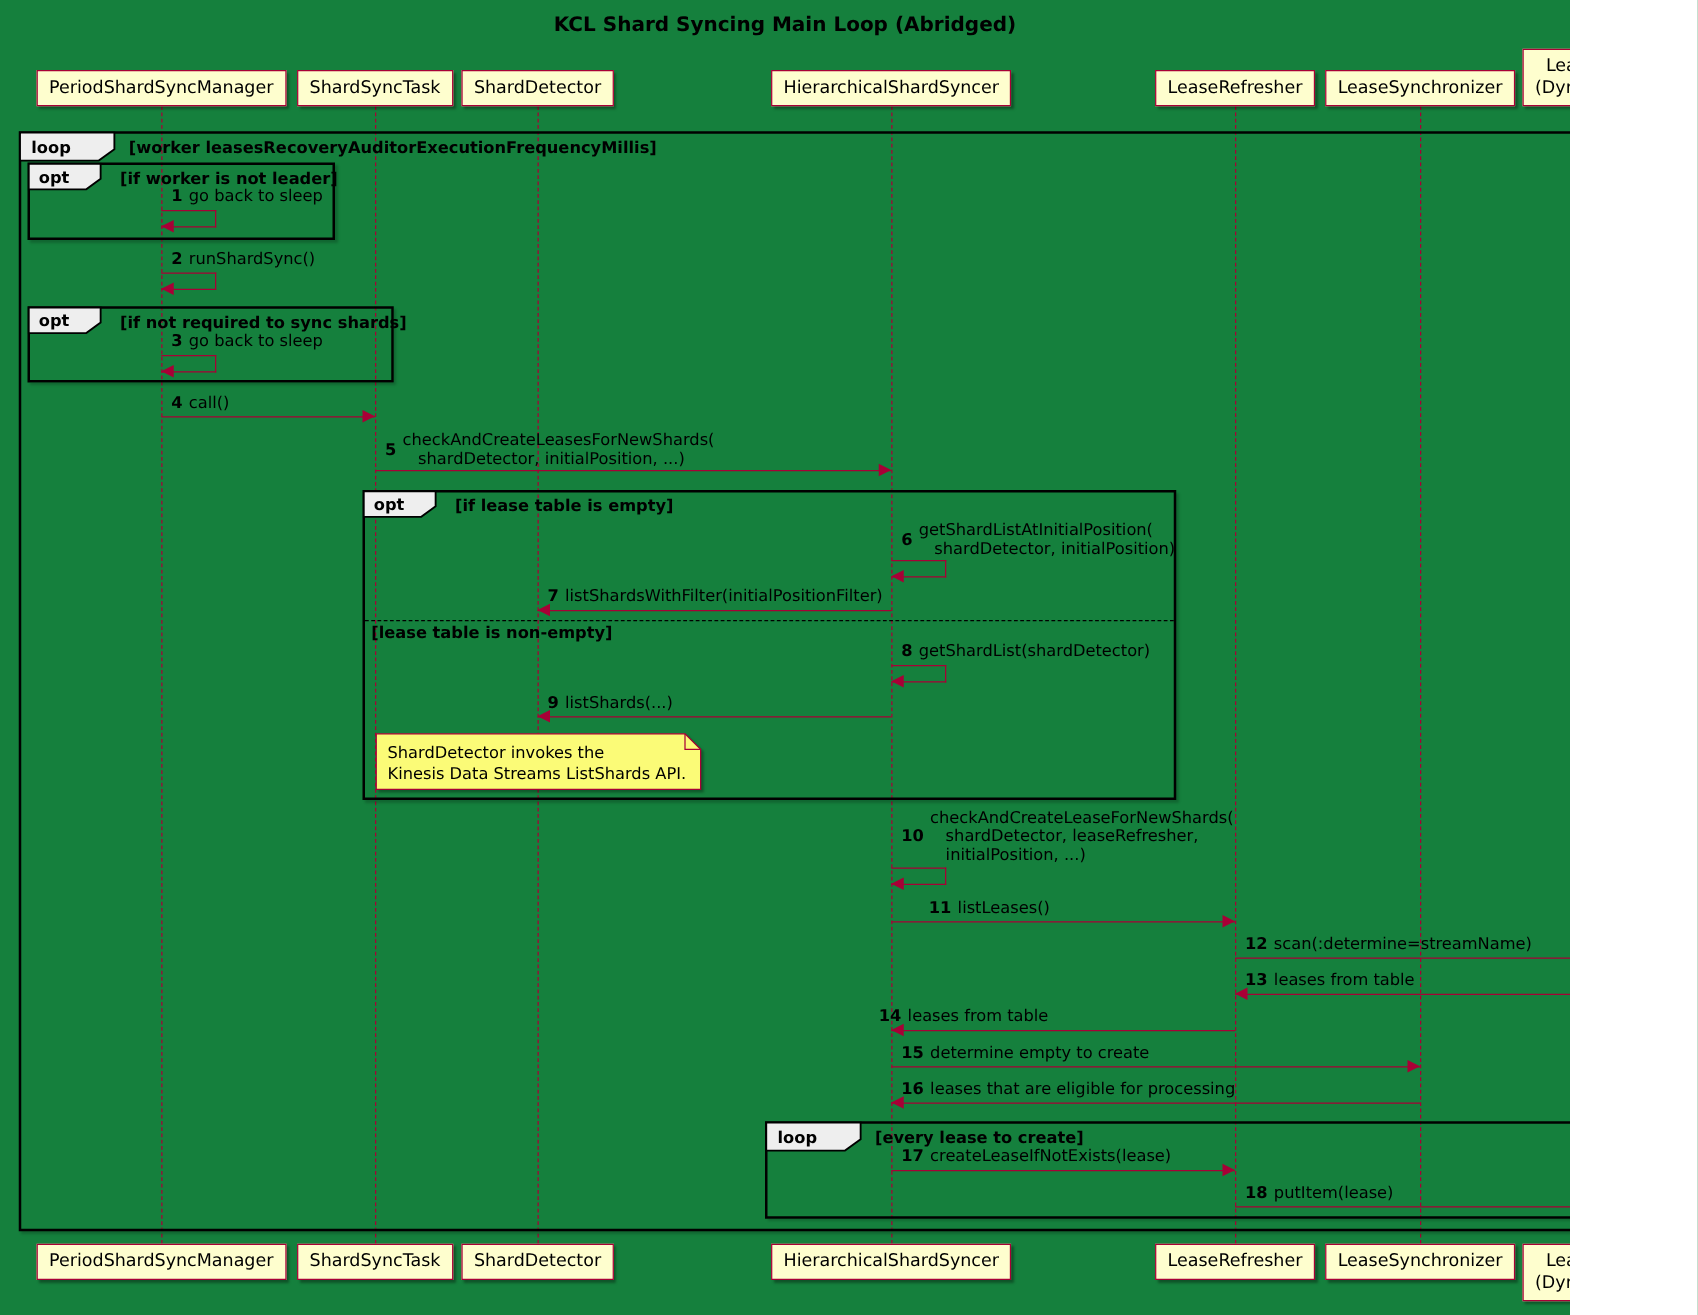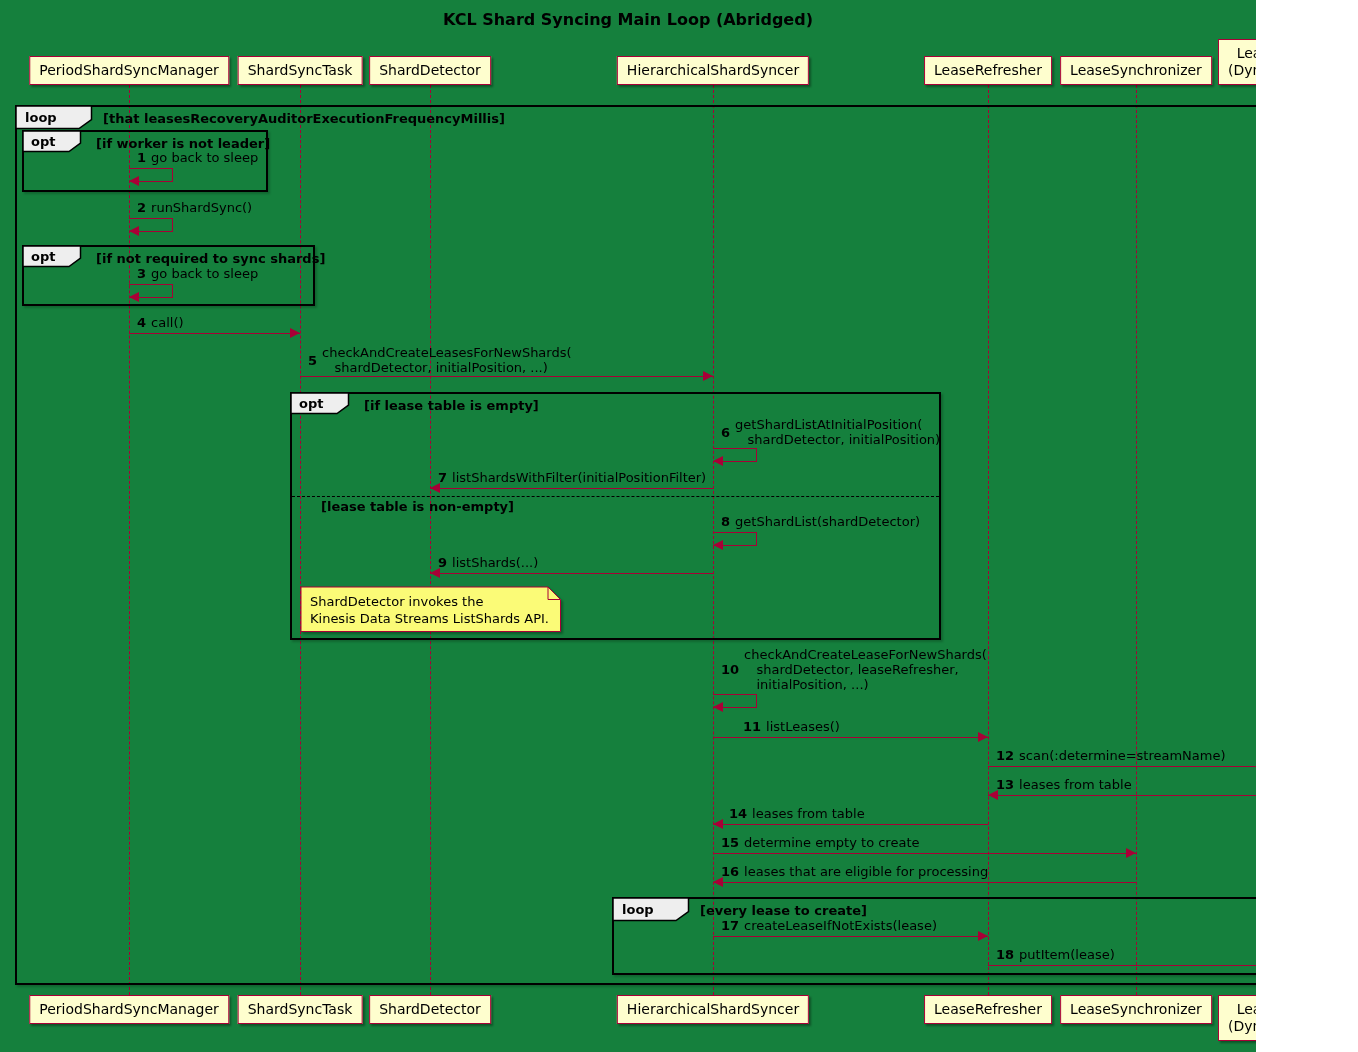--- a/index.html
+++ b/index.html
@@ -61,21 +61,21 @@
   <div class="lifeline" style="left:713px;"></div>
   <div class="lifeline" style="left:988px;"></div>
   <div class="lifeline" style="left:1136px;"></div>
   <div class="lifeline" style="left:1273px;"></div>
 
   <div class="frame" style="left:15px; top:105px; width:1330px; height:880px;">
     <svg class="frame-tab" width="78" height="25">
       <path d="M1,1 H76.5 V14.5 L64,23.5 H1 Z" fill="#EEEEEE" stroke="#000" stroke-width="1.5"></path>
       <text x="10" y="17">loop</text>
     </svg>
-    <div class="frame-guard" style="left:86px;">[that leasesRecoveryAuditorExecutionFrequencyMillis]</div>
+    <div class="frame-guard" style="left:86px;">[worker leasesRecoveryAuditorExecutionFrequencyMillis]</div>
   </div>
 
   <div class="frame" style="left:22px; top:130px; width:246px; height:62px;">
     <svg class="frame-tab" width="60" height="23">
       <path d="M1,1 H58.5 V13 L47,21.5 H1 Z" fill="#EEEEEE" stroke="#000" stroke-width="1.5"></path>
       <text x="9" y="16">opt</text>
     </svg>
     <div class="frame-guard" style="left:72px;">[if worker is not leader]</div>
   </div>
 
@@ -88,21 +88,21 @@
   </div>
 
   <div class="frame" style="left:290px; top:392px; width:651px; height:248px;">
     <svg class="frame-tab" width="60" height="23">
       <path d="M1,1 H58.5 V13 L47,21.5 H1 Z" fill="#EEEEEE" stroke="#000" stroke-width="1.5"></path>
       <text x="9" y="16">opt</text>
     </svg>
     <div class="frame-guard" style="left:72px;text-align:center;">[if lease table is empty]</div>
   </div>
   <div class="else-divider" style="left:292px; top:496px; width:647px;"></div>
-  <div class="else-guard" style="left:297px; top:499px;margin-left:24px;">[lease table is non-empty]</div>
+  <div class="else-guard" style="left:297px; top:499px;">[lease table is non-empty]</div>
 
   <div class="frame" style="left:612px; top:897px; width:731px; height:78px;">
     <svg class="frame-tab" width="78" height="25">
       <path d="M1,1 H76.5 V14.5 L64,23.5 H1 Z" fill="#EEEEEE" stroke="#000" stroke-width="1.5"></path>
       <text x="10" y="17">loop</text>
     </svg>
     <div class="frame-guard" style="left:86px;">[every lease to create]</div>
   </div>
 
   <svg class="note-svg" style="left:300px; top:586px;" width="262" height="47">
@@ -200,21 +200,21 @@
   <div class="msg-line" style="left:988px; top:766px; width:285px;"></div>
   <div class="arrow-r" style="left:1263px; top:761px;"></div>
 
   <div class="msg-label" style="left:996px; top:777px;">
     <span class="msg-num">13</span>
     <span class="msg-text">leases from table</span>
   </div>
   <div class="msg-line" style="left:988px; top:795px; width:285px;"></div>
   <div class="arrow-l" style="left:988px; top:790px;"></div>
 
-  <div class="msg-label" style="left:729px; top:806px;align-items:center;">
+  <div class="msg-label" style="left:703px; top:806px;align-items:center;">
     <span class="msg-num">14</span>
     <span class="msg-text">leases from table</span>
   </div>
   <div class="msg-line" style="left:713px; top:824px; width:275px;"></div>
   <div class="arrow-l" style="left:713px; top:819px;"></div>
 
   <div class="msg-label" style="left:721px; top:835px;">
     <span class="msg-num">15</span>
     <span class="msg-text">determine empty to create</span>
   </div>

